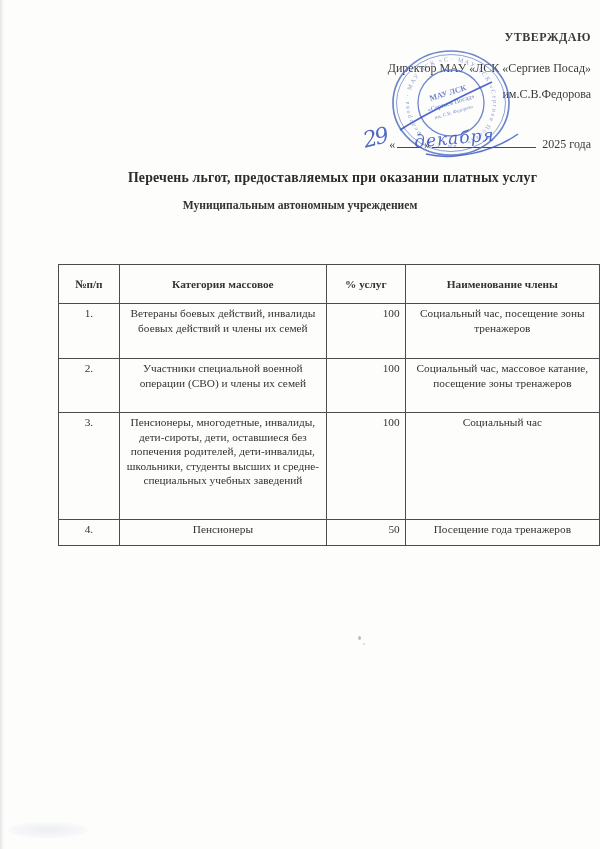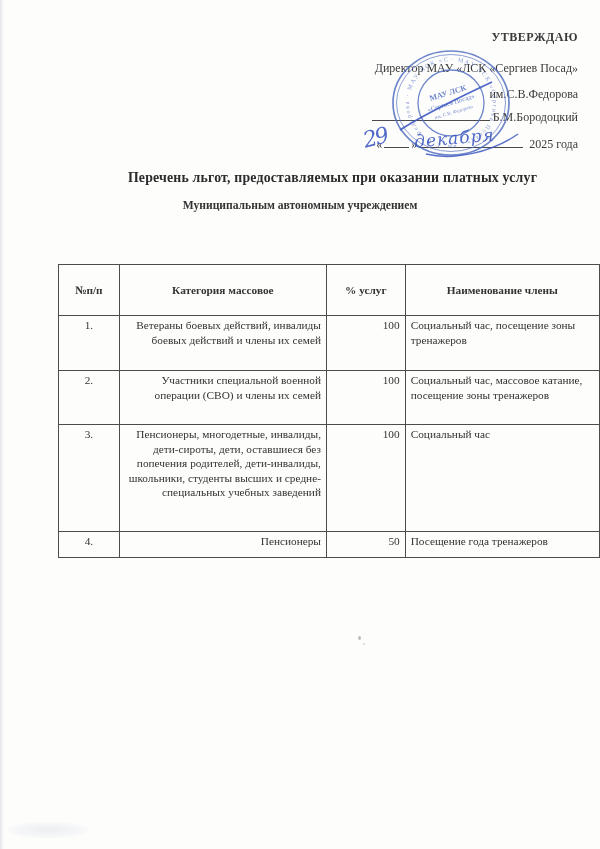--- a/index.html
+++ b/index.html
@@ -15,21 +15,21 @@
   
   .edge-shade{position:absolute;left:0;top:0;width:4px;height:849px;
     background:linear-gradient(to right,rgba(180,185,195,.35),rgba(180,185,195,0));}
   .smudge{position:absolute;left:8px;top:822px;width:80px;height:16px;border-radius:50%;
     background:radial-gradient(ellipse at center,rgba(205,212,222,.35),rgba(205,212,222,0));}
   .speck{position:absolute;border-radius:50%;background:#8a8a8a;opacity:.55;}
   .speck.s1{left:358px;top:636px;width:3px;height:4px;}
   .speck.s2{left:363px;top:643px;width:2px;height:2px;opacity:.35;}
 
   
-  .approval{position:absolute;left:0;top:0;width:578px;height:170px;text-align:right;}
+  .approval{position:absolute;left:13px;top:0;width:578px;height:170px;text-align:right;}
   .approval .line{position:absolute;right:0;white-space:nowrap;font-size:12px;color:#3a3a3a;}
   .a-label{top:30px;font-weight:bold;font-size:13.5px;letter-spacing:.5px;color:#303030;}
   .a-director{top:61px;}
   .a-named{top:87px;}
   .a-sig{top:110px;}
   .a-date{top:137px;}
   .blank{display:inline-block;border-bottom:1px solid #4a4a4a;vertical-align:baseline;}
   .blank.sig{width:118px;margin-right:3px;}
   .blank.day{width:25px;}
   .blank.month{width:104px;margin-right:6px;}
@@ -59,44 +59,43 @@
   }
   table.benefits td,table.benefits th{
     border:1.1px solid #4d4d4d;vertical-align:top;
     padding:2px 5px 3px 5px;overflow:hidden;
   }
   table.benefits{border:1.6px solid #474747;}
   th.col-num{width:54px;}
   th.col-cat{width:201px;}
   th.col-pct{width:72px;}
   th.col-srv{width:188px;}
-  table.benefits th{font-weight:bold;text-align:center;height:22px;vertical-align:middle;padding:14px 3px;}
+  table.benefits th{font-weight:bold;text-align:center;height:22px;vertical-align:middle;padding:8px 3px;}
   td.c-num{text-align:center;}
-  td.c-cat{text-align:right;padding-left:7px;padding-right:5px;margin-top:28px;}
+  td.c-cat{text-align:center;padding-left:7px;padding-right:5px;margin-top:28px;}
   td.c-pct{text-align:right;}
-  td.c-srv{text-align:left;}
+  td.c-srv{text-align:center;}
   tr.r1 td{height:49px;}
   tr.r2 td{height:48px;}
   tr.r3 td{height:101px;}
   tr.r4 td{height:20px;}
 </style>
 </head>
 <body>
 
 <div class="page">
   <div class="edge-shade"></div>
   <div class="smudge"></div>
   <div class="speck s1"></div>
   <div class="speck s2"></div>
 
   <div class="approval">
     <div class="line a-label">УТВЕРЖДАЮ</div>
     <div class="line a-director">Директор МАУ «ЛСК «Сергиев Посад»</div>
     <div class="line a-named">им.С.В.Федорова</div>
-    <div class="line a-sig"><span class="blank sig"></span><span>Б.М.Бородоцкий</span></div>
     <div class="line a-date"><span class="q">«</span><span class="blank day"></span><span class="q">»</span><span class="blank month"></span><span>2025 года</span></div>
   </div>
 
   <svg class="stamp-svg" width="128" height="114" viewBox="0 0 128 114">
     <ellipse cx="63" cy="55" rx="58" ry="52" fill="none" stroke="#4f6cc0" stroke-width="1.7"></ellipse>
     <ellipse cx="63" cy="55" rx="54.5" ry="48.5" fill="none" stroke="#4f6cc0" stroke-width="0.8"></ellipse>
     <circle cx="63" cy="55" r="33" fill="none" stroke="#4f6cc0" stroke-width="1.3"></circle>
     <defs>
       <path id="ringpath" d="M 63 13 a 42 42 0 1 1 -0.1 0"></path>
     </defs>

